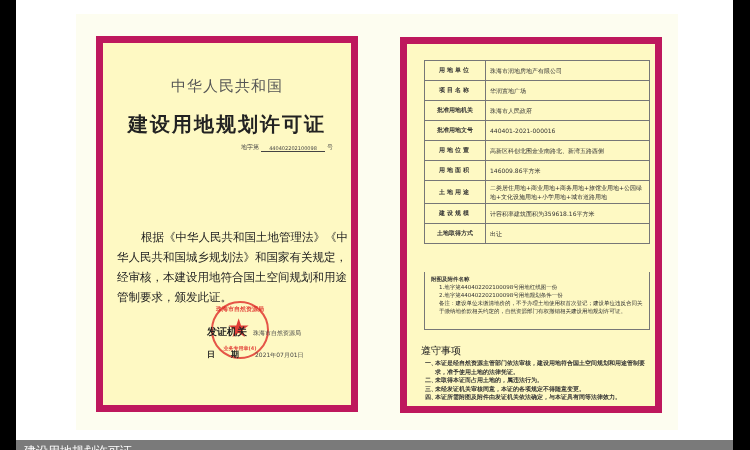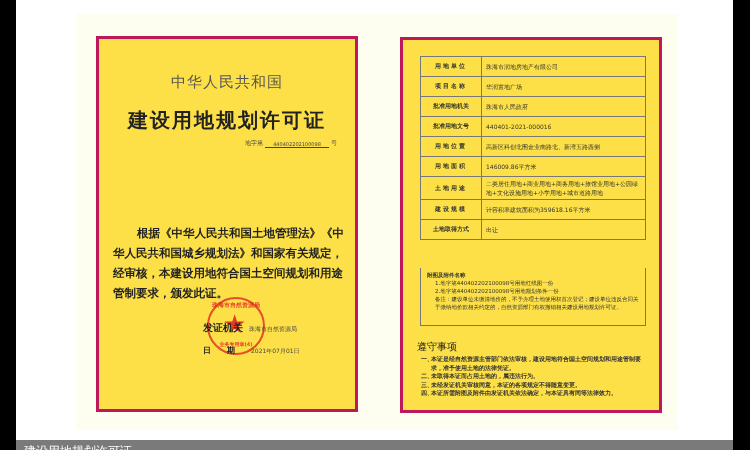--- a/index.html
+++ b/index.html
@@ -2,30 +2,30 @@
 <html><head>
 <meta charset="utf-8">
 <style>
   * { box-sizing: border-box; margin: 0; padding: 0; }
   html, body { width: 750px; height: 450px; overflow: hidden; background: #000; }
   body { position: relative; font-family: "DejaVu Sans", sans-serif; }
 
   .viewer { position: absolute; left: 16px; top: 0; width: 717px; height: 450px; background: #ffffff; }
   .doc { position: absolute; left: 60px; top: 14px; width: 602px; height: 416px; background: #fdfdf0; }
 
-  .panel { position: absolute; border: 3px solid #be185d; background: #fde047; }
+  .panel { position: absolute; border: 7px solid #be185d; background: #fef9c3; }
   .panel.left { left: 20px; top: 22px; width: 262px; height: 376px; }
   .panel.right { left: 324px; top: 23px; width: 262px; height: 376px; }
 
   
   .country { position: absolute; top: 34px; width: 100%; text-align: center; font-family: "DejaVu Serif", serif; font-size: 15px; color: #555; letter-spacing: 1px; }
   .cert-title { position: absolute; top: 68px; width: 100%; text-align: center; font-family: "DejaVu Sans", sans-serif; font-weight: bold; font-size: 20px; color: #222; letter-spacing: 2px; }
   .cert-no { position: absolute; top: 100px; right: 18px; font-size: 6px; color: #444; display: flex; align-items: flex-end; }
   .cert-no .num { display: inline-block; border-bottom: 1px solid #444; width: 64px; text-align: center; margin: 0 2px; font-size: 5px; }
-  .body-text { position: absolute; top: 184px; left: 14px; width: 236px; font-size: 11.5px; line-height: 20px; color: #222; font-weight: bold; text-indent: 24px; }
+  .body-text { position: absolute; top: 184px; left: 14px; width: 236px; font-size: 11.5px; line-height: 20px; color: #222; font-weight: normal; text-indent: 24px; }
   .issuer { position: absolute; top: 282px; left: 104px; font-size: 10px; font-weight: bold; color: #222; }
   .issuer .val { font-size: 6px; font-weight: normal; margin-left: 6px; color: #444; }
   .date { position: absolute; top: 306px; left: 104px; font-size: 8px; font-weight: bold; color: #222; }
   .date .val { font-size: 6px; font-weight: normal; margin-left: 16px; color: #444; }
   .seal { position: absolute; left: 108px; top: 258px; width: 58px; height: 58px; border: 2px solid rgba(220,30,30,0.75); border-radius: 50%; }
   .seal .star { position: absolute; left: 14px; top: 12px; font-size: 26px; color: rgba(220,30,30,0.85); line-height: 1; }
   .seal .arc { position: absolute; top: 2px; width: 100%; text-align: center; font-size: 6px; color: rgba(220,30,30,0.8); font-weight: bold; }
   .seal .sub { position: absolute; bottom: 6px; width: 100%; text-align: center; font-size: 5px; color: rgba(220,30,30,0.8); font-weight: bold; }
 
   

